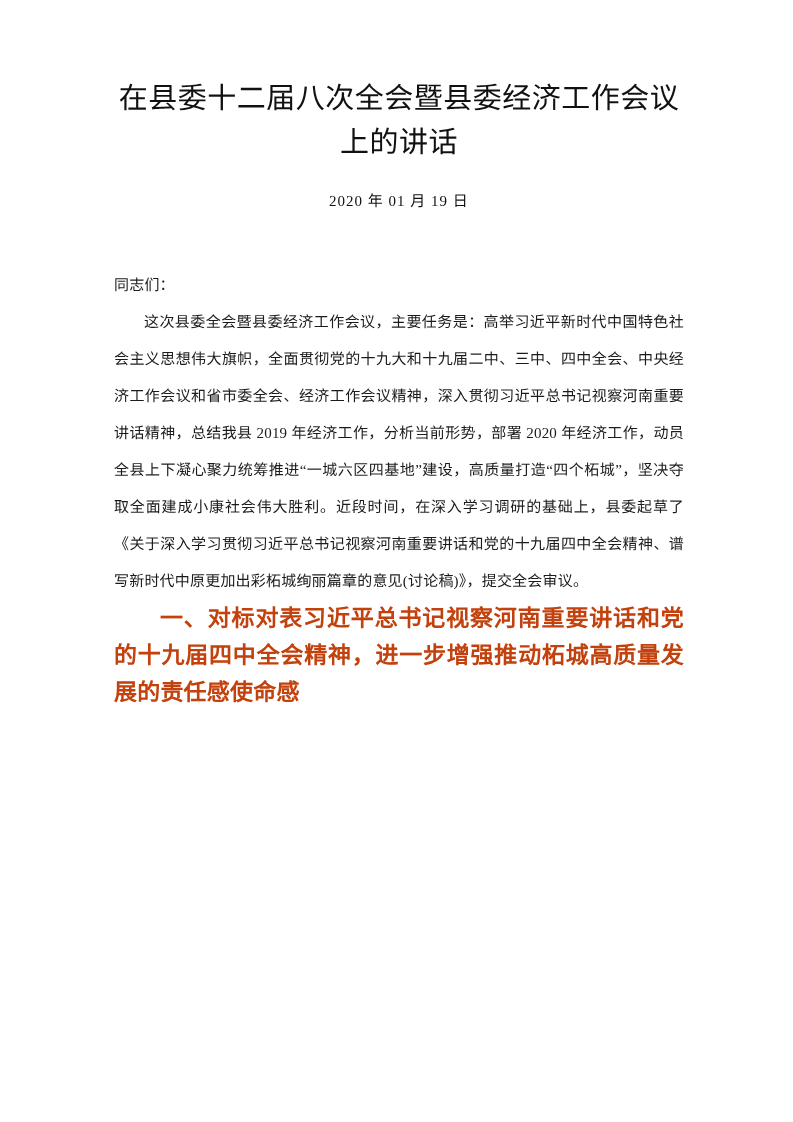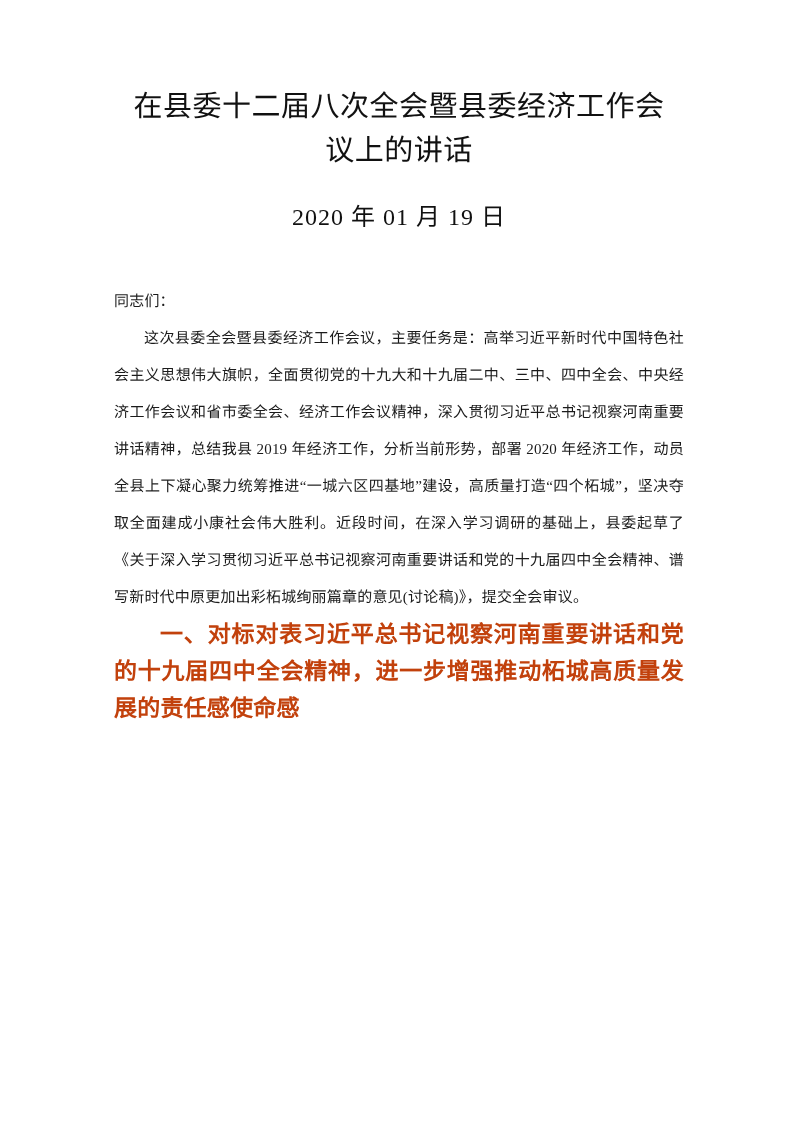--- a/index.html
+++ b/index.html
@@ -27,40 +27,40 @@
   }
 
   
   .doc-title {
     font-family: "Liberation Serif", "DejaVu Serif", serif;
     font-size: 29px;
     line-height: 44px;
     font-weight: 400;
     color: #111111;
     text-align: center;
-    margin: 12px;
+    margin: 4px;
     padding-top: 72px;
     letter-spacing: 0.5px;
   }
 
   .doc-author {
     font-family: "Liberation Serif", "DejaVu Serif", serif;
     font-size: 17px;
     line-height: 26px;
     color: #1a1a1a;
     text-align: center;
     margin: 0;
     padding-top: 17px;
     font-style: italic;
     letter-spacing: 1px;
   }
 
   .doc-date {
     font-family: "Liberation Serif", "DejaVu Serif", serif;
-    font-size: 24px;
+    font-size: 15px;
     line-height: 28px;
     color: #111111;
     text-align: center;
     margin: 0;
     padding-top: 19px;
     letter-spacing: 1px;
   }
 
   
   .body-block {

